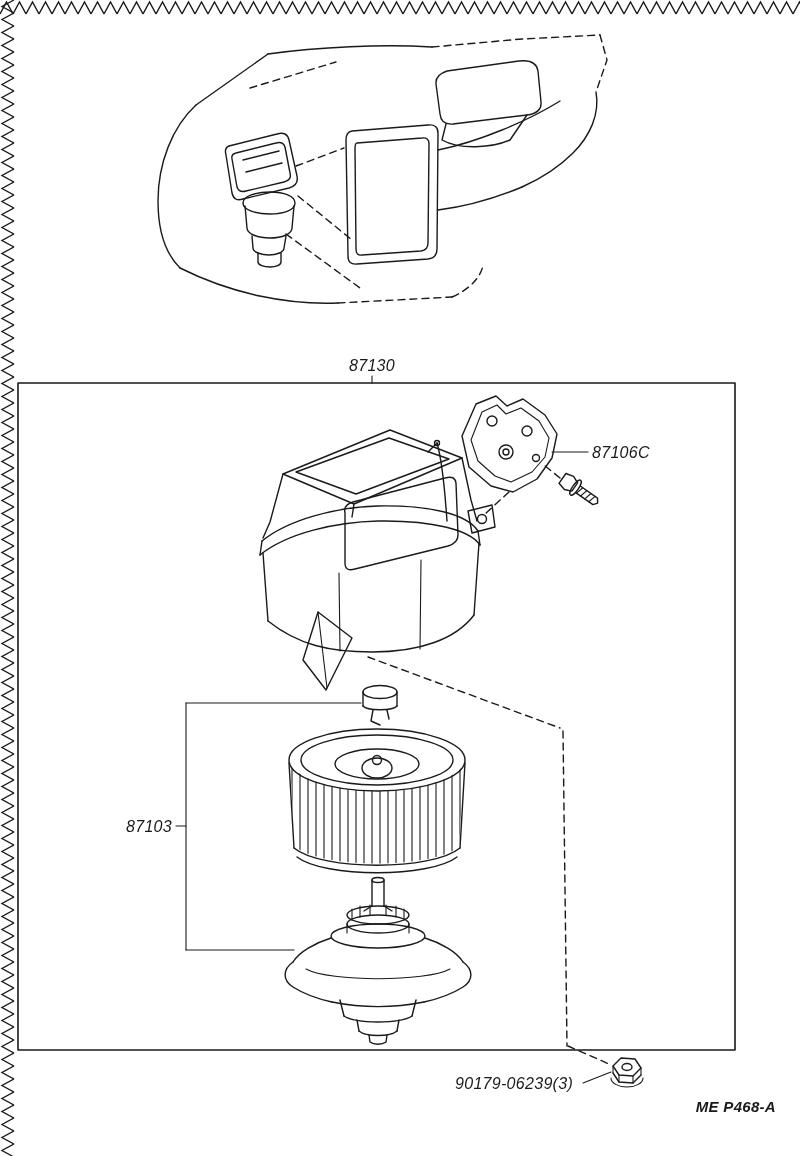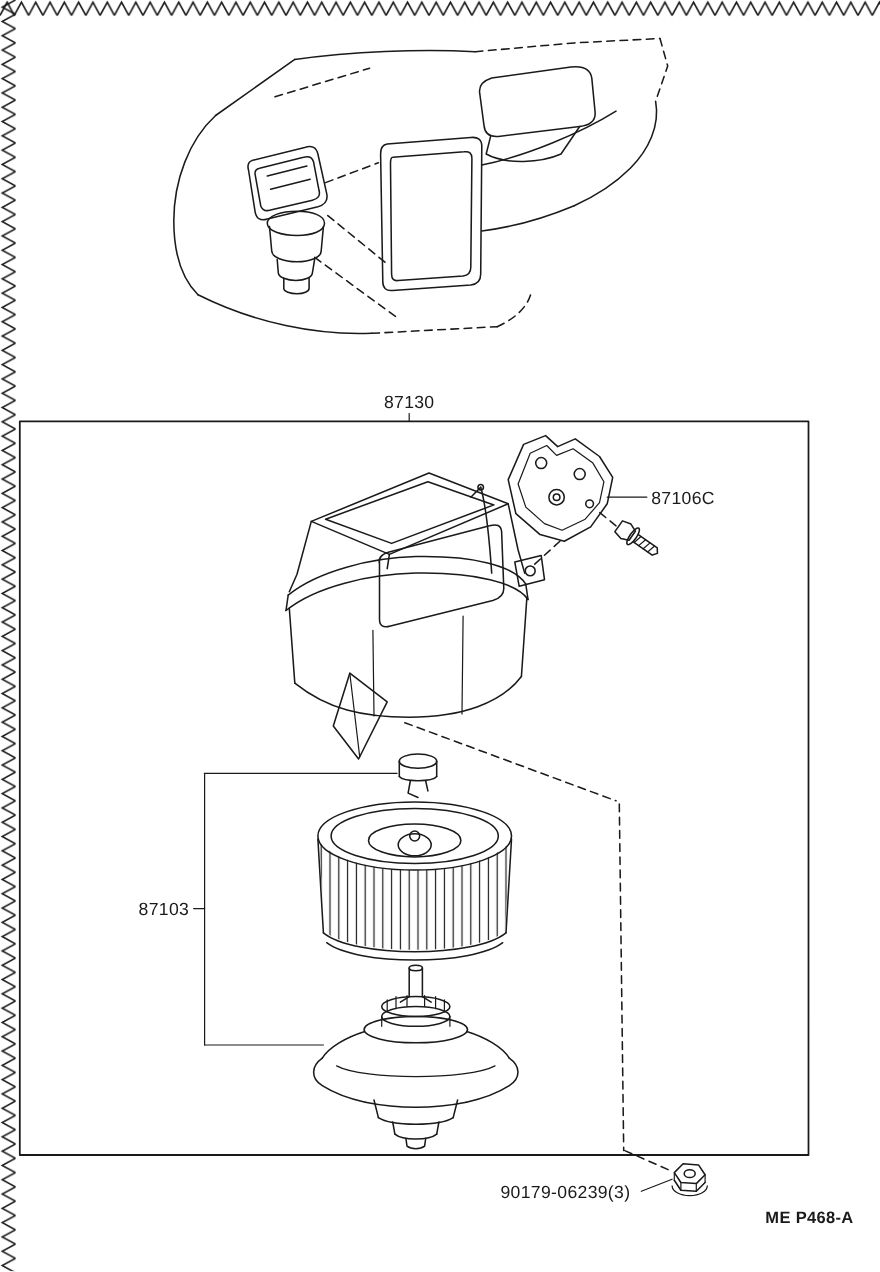--- a/index.html
+++ b/index.html
@@ -2,21 +2,21 @@
 <html style="--line-color: #1a1a1a; --bg-color: #ffffff;"><head>
 <meta charset="utf-8">
 <style>
   * { box-sizing: border-box; }
   html, body { margin: 0; padding: 0; }
   body {
     width: 800px; height: 1156px;
     background: var(--bg-color, #ffffff);
     font-family: "Liberation Sans", sans-serif;
   }
-  .page { position: relative; width: 800px; height: 1156px; overflow: hidden; background: var(--bg-color,#fff); }
+  .page { position: relative; width: 800px; height: 1156px; overflow: hidden; background: var(--bg-color,#fff); font-style: italic; }
   svg.diagram { display: block; width: 800px; height: 1156px; color: var(--line-color, #1a1a1a); }
   .ln { fill: none; stroke: currentColor; stroke-width: 1.4; stroke-linecap: round; stroke-linejoin: round; }
   .box { stroke-width: 1.6; }
   .dash { stroke-dasharray: 7 5; }
   .thin { stroke-width: 1.1; }
   .lbl { font-family: "Liberation Sans", sans-serif; font-size: 16px; fill: currentColor; stroke: none; letter-spacing: 0.3px; }
   .lbl-bold { font-weight: 700; font-size: 15px; }
 </style>
 </head>
 <body>

